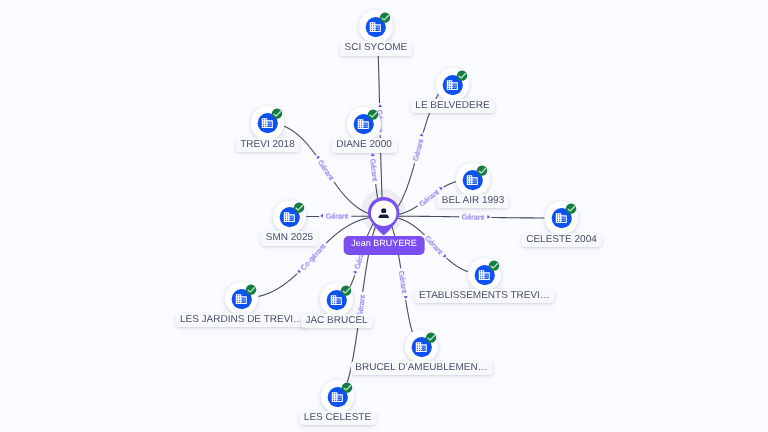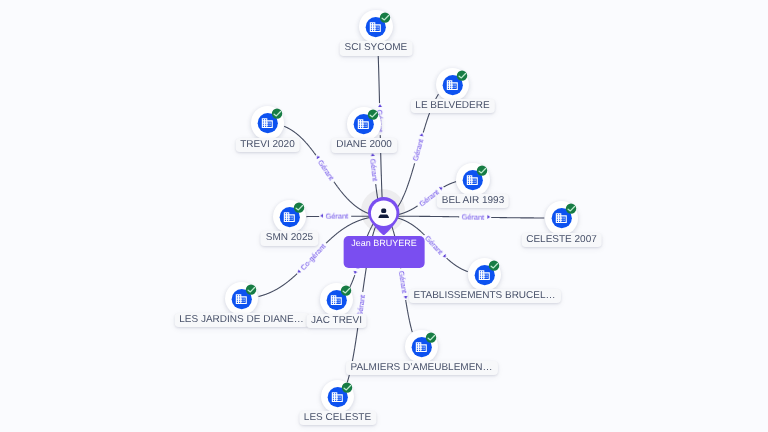--- a/index.html
+++ b/index.html
@@ -16,21 +16,21 @@
   .nlabel{position:absolute;left:0;transform:translate3d(-50%,0,0);top:14.6px;
           background:#f7f8fa;border-radius:4px;
           color:#475069;font-size:10px;line-height:14.5px;height:14.5px;
           white-space:nowrap;padding:0 5px;
           box-shadow:0 1px 2.5px rgba(40,50,90,.14),0 2px 6px rgba(40,50,90,.06);}
   #center{position:absolute;transform:translate(-50%,-50%);}
   .halo{position:absolute;width:44.5px;height:44.5px;border-radius:50%;
         background:#ededef;}
   .clabel{position:absolute;left:0;transform:translate3d(-50%,0,0);top:19.7px;
           background:#7a4ef0;border-radius:5px;color:#fff;font-size:9px;
-          line-height:14.6px;height:32px;white-space:nowrap;padding:0 7.6px;}
+          line-height:14.6px;height:19px;white-space:nowrap;padding:0 7.6px;}
   .elabel{position:absolute;color:#6b4ce8;font-size:7.4px;white-space:nowrap;
           transform-origin:50% 50%;line-height:1;}
   .etxt{display:block;background:#fafbfe;padding:1.7px 2.5px;transform:translateZ(0);}
   .earr{position:absolute;top:50%;width:0;height:0;
         border-top:2.35px solid transparent;border-bottom:2.35px solid transparent;}
   .elabel .earr{left:100%;margin-left:0.2px;margin-top:-2.35px;
         border-left:3.0px solid #5b3fd6;}
   .elabel.flip .earr{left:auto;right:100%;margin-left:0;margin-right:0.2px;margin-top:-2.35px;
         border-left:0;border-right:3.0px solid #5b3fd6;}
   .earrmask{position:absolute;top:50%;height:5.6px;margin-top:-2.8px;width:4.8px;
@@ -147,21 +147,21 @@
       <div class="node" style="left: 267.5px; top: 123.1px;">
         <div class="ncirc"></div>
         <svg class="nicon" viewBox="-16.75 -16.75 33.5 33.5">
           <circle cx="0" cy="0.4" r="10.1" fill="#0d52f0"></circle>
           <g transform="translate(-7.05,-6.25) scale(0.55)" fill="#fff">
             <path d="M12 7V3H2v18h20V7H12zM6 19H4v-2h2v2zm0-4H4v-2h2v2zm0-4H4V9h2v2zm0-4H4V5h2v2zm4 12H8v-2h2v2zm0-4H8v-2h2v2zm0-4H8V9h2v2zm0-4H8V5h2v2zm10 12h-8v-2h2v-2h-2v-2h2v-2h-2V9h8v10zm-2-8h-2v2h2v-2zm0 4h-2v2h2v-2z"></path>
           </g>
           <circle cx="9.25" cy="-9.1" r="5.2" fill="#177c44"></circle>
           <path d="M6.35 -8.6 l2.25 1.75 l4.2 -4.45" stroke="#bfebcf" stroke-width="1.25" fill="none" stroke-linecap="round" stroke-linejoin="round"></path>
         </svg>
-        <div class="nlabel">TREVI 2020</div>
+        <div class="nlabel">TREVI 2018</div>
       </div>
       <div class="node" style="left: 364px; top: 123.9px;">
         <div class="ncirc"></div>
         <svg class="nicon" viewBox="-16.75 -16.75 33.5 33.5">
           <circle cx="0" cy="0.4" r="10.1" fill="#0d52f0"></circle>
           <g transform="translate(-7.05,-6.25) scale(0.55)" fill="#fff">
             <path d="M12 7V3H2v18h20V7H12zM6 19H4v-2h2v2zm0-4H4v-2h2v2zm0-4H4V9h2v2zm0-4H4V5h2v2zm4 12H8v-2h2v2zm0-4H8v-2h2v2zm0-4H8V9h2v2zm0-4H8V5h2v2zm10 12h-8v-2h2v-2h-2v-2h2v-2h-2V9h8v10zm-2-8h-2v2h2v-2zm0 4h-2v2h2v-2z"></path>
           </g>
           <circle cx="9.25" cy="-9.1" r="5.2" fill="#177c44"></circle>
           <path d="M6.35 -8.6 l2.25 1.75 l4.2 -4.45" stroke="#bfebcf" stroke-width="1.25" fill="none" stroke-linecap="round" stroke-linejoin="round"></path>
@@ -183,21 +183,21 @@
       <div class="node" style="left: 561.5px; top: 218px;">
         <div class="ncirc"></div>
         <svg class="nicon" viewBox="-16.75 -16.75 33.5 33.5">
           <circle cx="0" cy="0.4" r="10.1" fill="#0d52f0"></circle>
           <g transform="translate(-7.05,-6.25) scale(0.55)" fill="#fff">
             <path d="M12 7V3H2v18h20V7H12zM6 19H4v-2h2v2zm0-4H4v-2h2v2zm0-4H4V9h2v2zm0-4H4V5h2v2zm4 12H8v-2h2v2zm0-4H8v-2h2v2zm0-4H8V9h2v2zm0-4H8V5h2v2zm10 12h-8v-2h2v-2h-2v-2h2v-2h-2V9h8v10zm-2-8h-2v2h2v-2zm0 4h-2v2h2v-2z"></path>
           </g>
           <circle cx="9.25" cy="-9.1" r="5.2" fill="#177c44"></circle>
           <path d="M6.35 -8.6 l2.25 1.75 l4.2 -4.45" stroke="#bfebcf" stroke-width="1.25" fill="none" stroke-linecap="round" stroke-linejoin="round"></path>
         </svg>
-        <div class="nlabel">CELESTE 2007</div>
+        <div class="nlabel">CELESTE 2004</div>
       </div>
       <div class="node" style="left: 289.4px; top: 216.6px;">
         <div class="ncirc"></div>
         <svg class="nicon" viewBox="-16.75 -16.75 33.5 33.5">
           <circle cx="0" cy="0.4" r="10.1" fill="#0d52f0"></circle>
           <g transform="translate(-7.05,-6.25) scale(0.55)" fill="#fff">
             <path d="M12 7V3H2v18h20V7H12zM6 19H4v-2h2v2zm0-4H4v-2h2v2zm0-4H4V9h2v2zm0-4H4V5h2v2zm4 12H8v-2h2v2zm0-4H8v-2h2v2zm0-4H8V9h2v2zm0-4H8V5h2v2zm10 12h-8v-2h2v-2h-2v-2h2v-2h-2V9h8v10zm-2-8h-2v2h2v-2zm0 4h-2v2h2v-2z"></path>
           </g>
           <circle cx="9.25" cy="-9.1" r="5.2" fill="#177c44"></circle>
           <path d="M6.35 -8.6 l2.25 1.75 l4.2 -4.45" stroke="#bfebcf" stroke-width="1.25" fill="none" stroke-linecap="round" stroke-linejoin="round"></path>
@@ -207,57 +207,57 @@
       <div class="node" style="left: 484.5px; top: 274.4px;">
         <div class="ncirc"></div>
         <svg class="nicon" viewBox="-16.75 -16.75 33.5 33.5">
           <circle cx="0" cy="0.4" r="10.1" fill="#0d52f0"></circle>
           <g transform="translate(-7.05,-6.25) scale(0.55)" fill="#fff">
             <path d="M12 7V3H2v18h20V7H12zM6 19H4v-2h2v2zm0-4H4v-2h2v2zm0-4H4V9h2v2zm0-4H4V5h2v2zm4 12H8v-2h2v2zm0-4H8v-2h2v2zm0-4H8V9h2v2zm0-4H8V5h2v2zm10 12h-8v-2h2v-2h-2v-2h2v-2h-2V9h8v10zm-2-8h-2v2h2v-2zm0 4h-2v2h2v-2z"></path>
           </g>
           <circle cx="9.25" cy="-9.1" r="5.2" fill="#177c44"></circle>
           <path d="M6.35 -8.6 l2.25 1.75 l4.2 -4.45" stroke="#bfebcf" stroke-width="1.25" fill="none" stroke-linecap="round" stroke-linejoin="round"></path>
         </svg>
-        <div class="nlabel">ETABLISSEMENTS BRUCEL…</div>
+        <div class="nlabel">ETABLISSEMENTS TREVI…</div>
       </div>
       <div class="node" style="left: 241.5px; top: 298.4px;">
         <div class="ncirc"></div>
         <svg class="nicon" viewBox="-16.75 -16.75 33.5 33.5">
           <circle cx="0" cy="0.4" r="10.1" fill="#0d52f0"></circle>
           <g transform="translate(-7.05,-6.25) scale(0.55)" fill="#fff">
             <path d="M12 7V3H2v18h20V7H12zM6 19H4v-2h2v2zm0-4H4v-2h2v2zm0-4H4V9h2v2zm0-4H4V5h2v2zm4 12H8v-2h2v2zm0-4H8v-2h2v2zm0-4H8V9h2v2zm0-4H8V5h2v2zm10 12h-8v-2h2v-2h-2v-2h2v-2h-2V9h8v10zm-2-8h-2v2h2v-2zm0 4h-2v2h2v-2z"></path>
           </g>
           <circle cx="9.25" cy="-9.1" r="5.2" fill="#177c44"></circle>
           <path d="M6.35 -8.6 l2.25 1.75 l4.2 -4.45" stroke="#bfebcf" stroke-width="1.25" fill="none" stroke-linecap="round" stroke-linejoin="round"></path>
         </svg>
-        <div class="nlabel">LES JARDINS DE DIANE…</div>
+        <div class="nlabel">LES JARDINS DE TREVI…</div>
       </div>
       <div class="node" style="left: 336.5px; top: 299.4px;">
         <div class="ncirc"></div>
         <svg class="nicon" viewBox="-16.75 -16.75 33.5 33.5">
           <circle cx="0" cy="0.4" r="10.1" fill="#0d52f0"></circle>
           <g transform="translate(-7.05,-6.25) scale(0.55)" fill="#fff">
             <path d="M12 7V3H2v18h20V7H12zM6 19H4v-2h2v2zm0-4H4v-2h2v2zm0-4H4V9h2v2zm0-4H4V5h2v2zm4 12H8v-2h2v2zm0-4H8v-2h2v2zm0-4H8V9h2v2zm0-4H8V5h2v2zm10 12h-8v-2h2v-2h-2v-2h2v-2h-2V9h8v10zm-2-8h-2v2h2v-2zm0 4h-2v2h2v-2z"></path>
           </g>
           <circle cx="9.25" cy="-9.1" r="5.2" fill="#177c44"></circle>
           <path d="M6.35 -8.6 l2.25 1.75 l4.2 -4.45" stroke="#bfebcf" stroke-width="1.25" fill="none" stroke-linecap="round" stroke-linejoin="round"></path>
         </svg>
-        <div class="nlabel">JAC TREVI</div>
+        <div class="nlabel">JAC BRUCEL</div>
       </div>
       <div class="node" style="left: 421.5px; top: 346.4px;">
         <div class="ncirc"></div>
         <svg class="nicon" viewBox="-16.75 -16.75 33.5 33.5">
           <circle cx="0" cy="0.4" r="10.1" fill="#0d52f0"></circle>
           <g transform="translate(-7.05,-6.25) scale(0.55)" fill="#fff">
             <path d="M12 7V3H2v18h20V7H12zM6 19H4v-2h2v2zm0-4H4v-2h2v2zm0-4H4V9h2v2zm0-4H4V5h2v2zm4 12H8v-2h2v2zm0-4H8v-2h2v2zm0-4H8V9h2v2zm0-4H8V5h2v2zm10 12h-8v-2h2v-2h-2v-2h2v-2h-2V9h8v10zm-2-8h-2v2h2v-2zm0 4h-2v2h2v-2z"></path>
           </g>
           <circle cx="9.25" cy="-9.1" r="5.2" fill="#177c44"></circle>
           <path d="M6.35 -8.6 l2.25 1.75 l4.2 -4.45" stroke="#bfebcf" stroke-width="1.25" fill="none" stroke-linecap="round" stroke-linejoin="round"></path>
         </svg>
-        <div class="nlabel">PALMIERS D’AMEUBLEMEN…</div>
+        <div class="nlabel">BRUCEL D’AMEUBLEMEN…</div>
       </div>
       <div class="node" style="left: 337.5px; top: 396.4px;">
         <div class="ncirc"></div>
         <svg class="nicon" viewBox="-16.75 -16.75 33.5 33.5">
           <circle cx="0" cy="0.4" r="10.1" fill="#0d52f0"></circle>
           <g transform="translate(-7.05,-6.25) scale(0.55)" fill="#fff">
             <path d="M12 7V3H2v18h20V7H12zM6 19H4v-2h2v2zm0-4H4v-2h2v2zm0-4H4V9h2v2zm0-4H4V5h2v2zm4 12H8v-2h2v2zm0-4H8v-2h2v2zm0-4H8V9h2v2zm0-4H8V5h2v2zm10 12h-8v-2h2v-2h-2v-2h2v-2h-2V9h8v10zm-2-8h-2v2h2v-2zm0 4h-2v2h2v-2z"></path>
           </g>
           <circle cx="9.25" cy="-9.1" r="5.2" fill="#177c44"></circle>
           <path d="M6.35 -8.6 l2.25 1.75 l4.2 -4.45" stroke="#bfebcf" stroke-width="1.25" fill="none" stroke-linecap="round" stroke-linejoin="round"></path>

